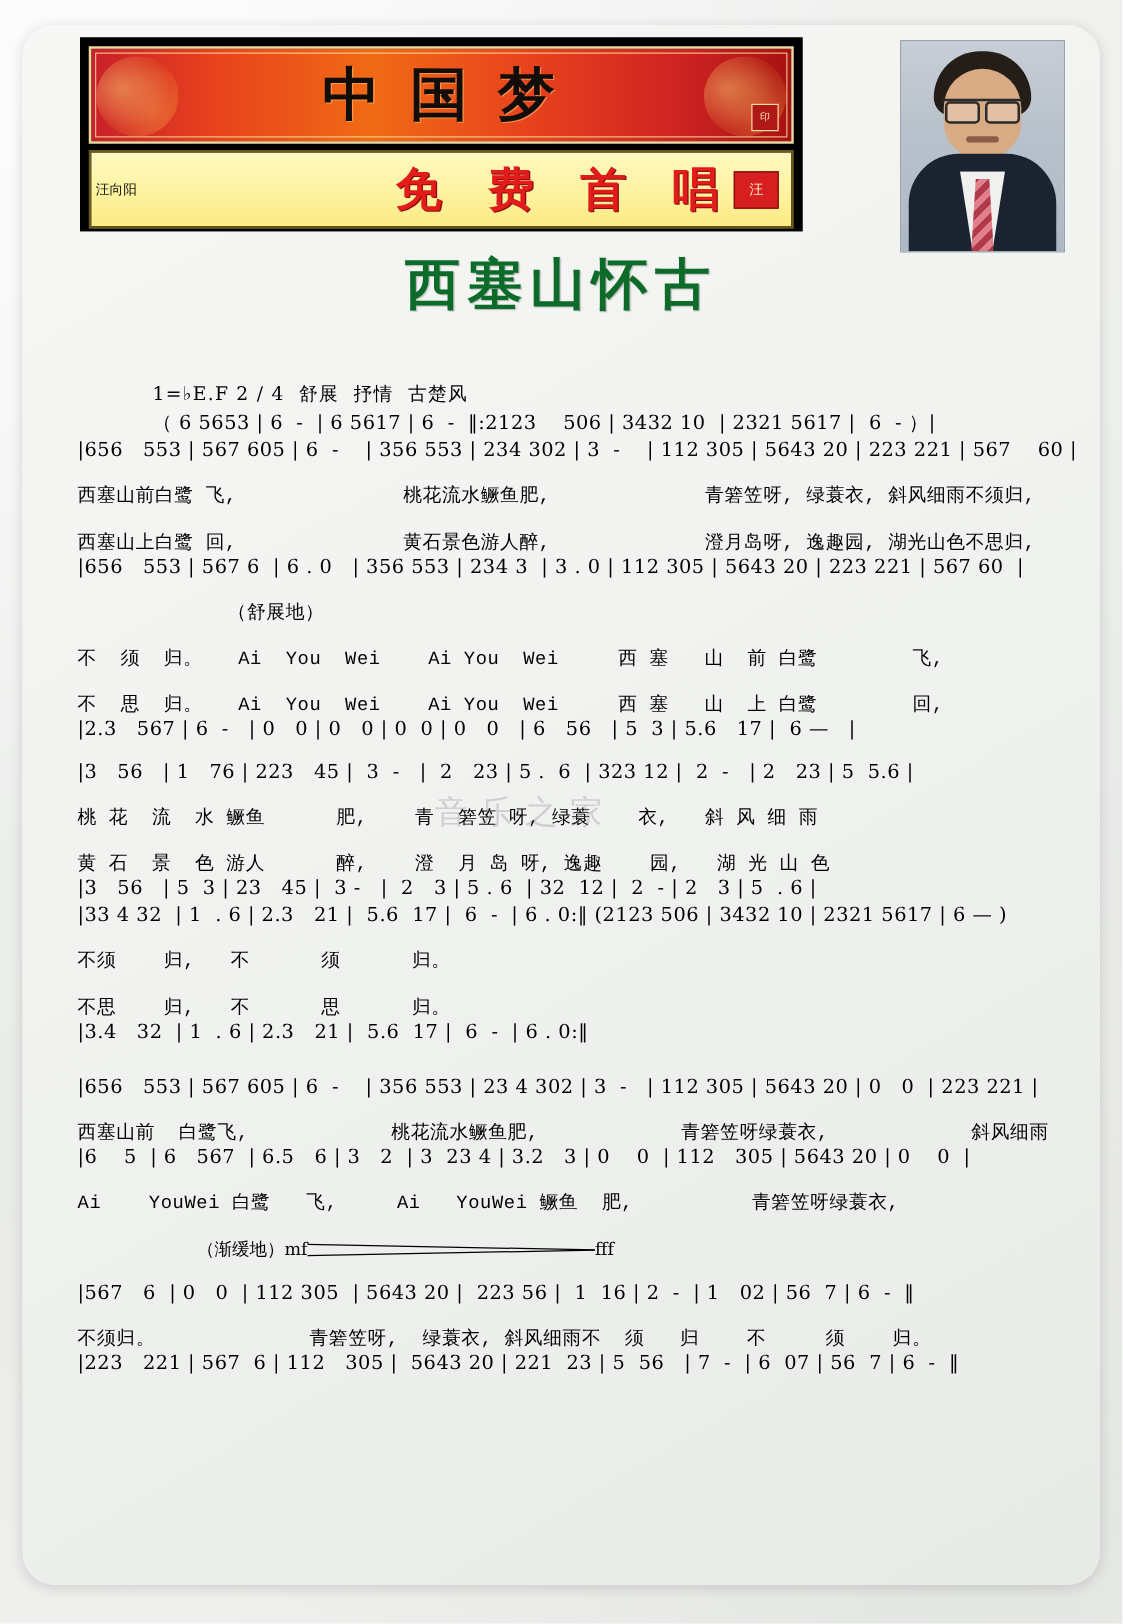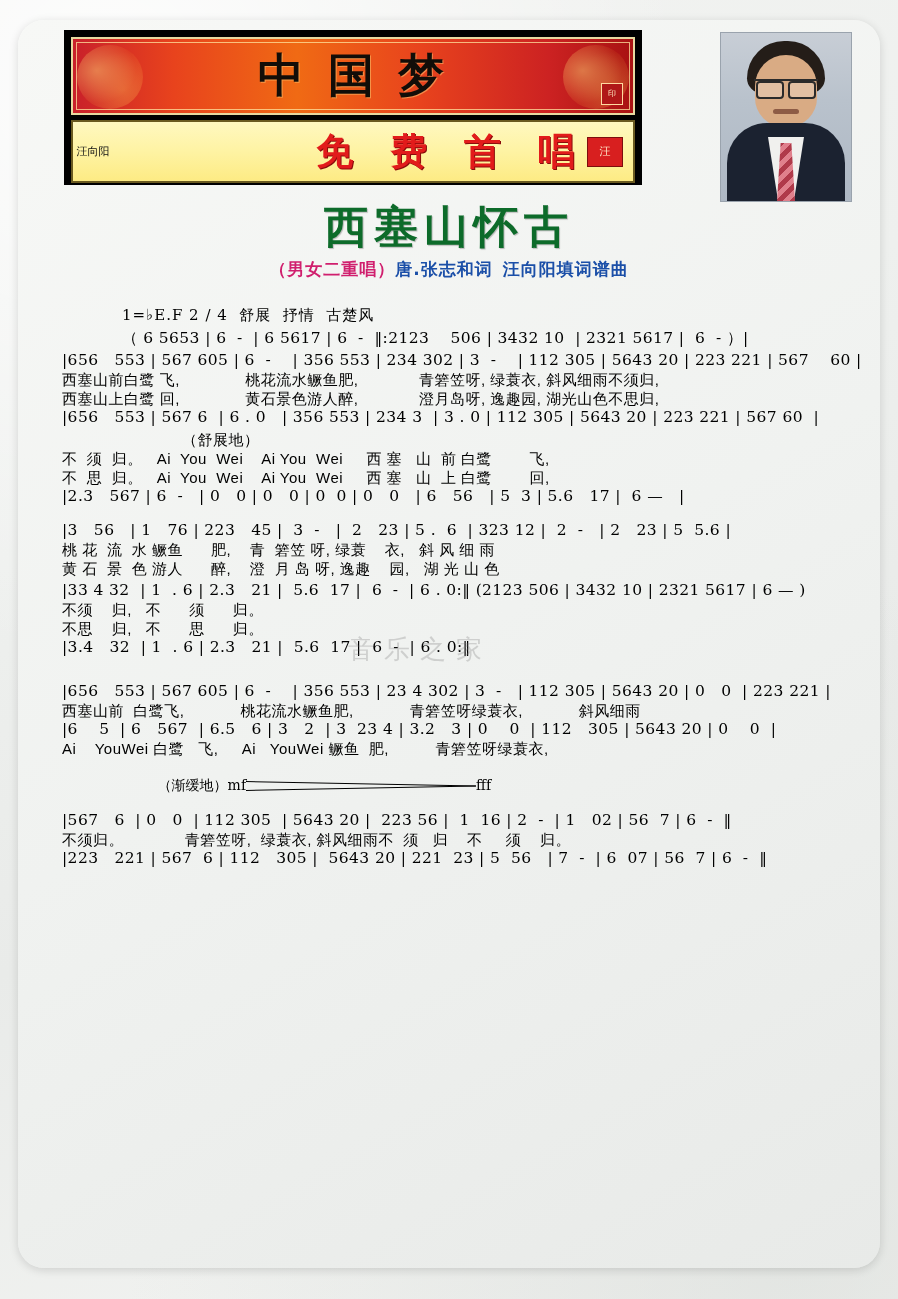--- a/index.html
+++ b/index.html
@@ -272,21 +272,22 @@
     letter-spacing: 0.4px;
     white-space: pre;
     line-height: 19px;
     font-family: "DejaVu Serif", serif;
   }
   .lyric {
     font-size: 15px;
     letter-spacing: 0.5px;
     white-space: pre;
     line-height: 19px;
-    font-family: Liberation Sans, sans-serif;
+    font-family: Liberation Mono, monospace;
+    margin-top: 18px;
   }
   .sysblock { margin-bottom: 3px; }
   .gap { height: 12px; }
   .gap-lg { height: 22px; }
   .indent-1 { padding-left: 60px; }
   .indent-2 { padding-left: 120px; }
   .dyn-row {
     font-size: 14px;
     white-space: pre;
     font-family: "DejaVu Serif", serif;
@@ -346,23 +347,20 @@
       <div class="hair"></div>
       <div class="face"></div>
       <div class="glasses"></div>
       <div class="mouth"></div>
       <div class="suit"></div>
       <div class="shirt"></div>
       <div class="tie"></div>
     </div>
 
     <div class="song-title">西塞山怀古</div>
-    <div class="credits">
-      <span class="duet">（男女二重唱）</span><span class="lyricist">唐.张志和词</span><span class="composer">汪向阳填词谱曲</span>
-    </div>
 
     <div class="score">
 
       <div class="meta-line indent-1">1=♭E.F 2 / 4  舒展  抒情  古楚风</div>
 
       <div class="sysblock">
         <div class="notes indent-1">（ 6 5653 | 6  -  | 6 5617 | 6  -  ‖:2123    506 | 3432 10  | 2321 5617 |  6  - ）|</div>
       </div>
 
       <div class="sysblock">
@@ -379,20 +377,21 @@
         <div class="lyric">不  思  归。   Ai  You  Wei    Ai You  Wei     西 塞   山  上 白鹭        回,</div>
         <div class="notes">|2.3   567 | 6  -   | 0   0 | 0   0 | 0  0 | 0   0   | 6   56   | 5  3 | 5.6   17 |  6 —   |</div>
       </div>
 
       <div class="gap"></div>
 
       <div class="sysblock">
         <div class="notes">|3   56   | 1   76 | 223   45 |  3  -   |  2   23 | 5 .  6  | 323 12 |  2  -   | 2   23 | 5  5.6 |</div>
         <div class="lyric">桃 花  流  水 鳜鱼      肥,    青  箬笠 呀, 绿蓑    衣,   斜 风 细 雨</div>
         <div class="lyric">黄 石  景  色 游人      醉,    澄  月 岛 呀, 逸趣    园,   湖 光 山 色</div>
+        <div class="notes">|3   56   | 5  3 | 23   45 |  3 -   |  2   3 | 5 . 6  | 32  12 |  2  - | 2   3 | 5  . 6 |</div>
       </div>
 
       <div class="sysblock">
         <div class="notes">|33 4 32  | 1  . 6 | 2.3   21 |  5.6  17 |  6  -  | 6 . 0:‖ (2123 506 | 3432 10 | 2321 5617 | 6 — )</div>
         <div class="lyric">不须    归,   不      须      归。</div>
         <div class="lyric">不思    归,   不      思      归。</div>
         <div class="notes">|3.4   32  | 1  . 6 | 2.3   21 |  5.6  17 |  6  -  | 6 . 0:‖</div>
       </div>
 
       <div class="gap-lg"></div>

